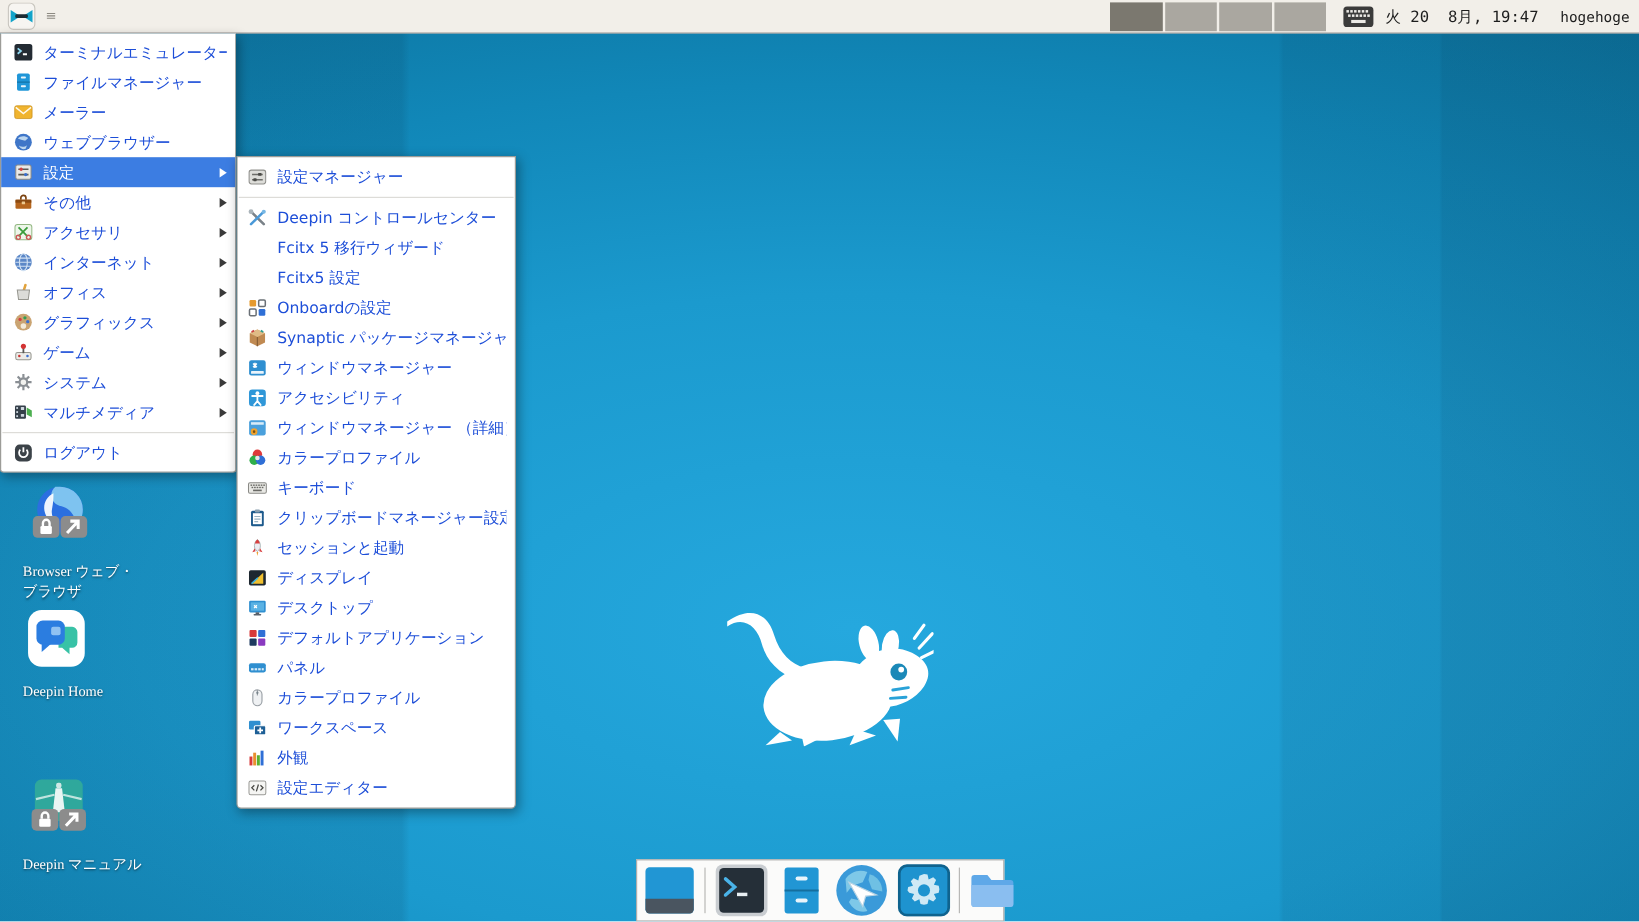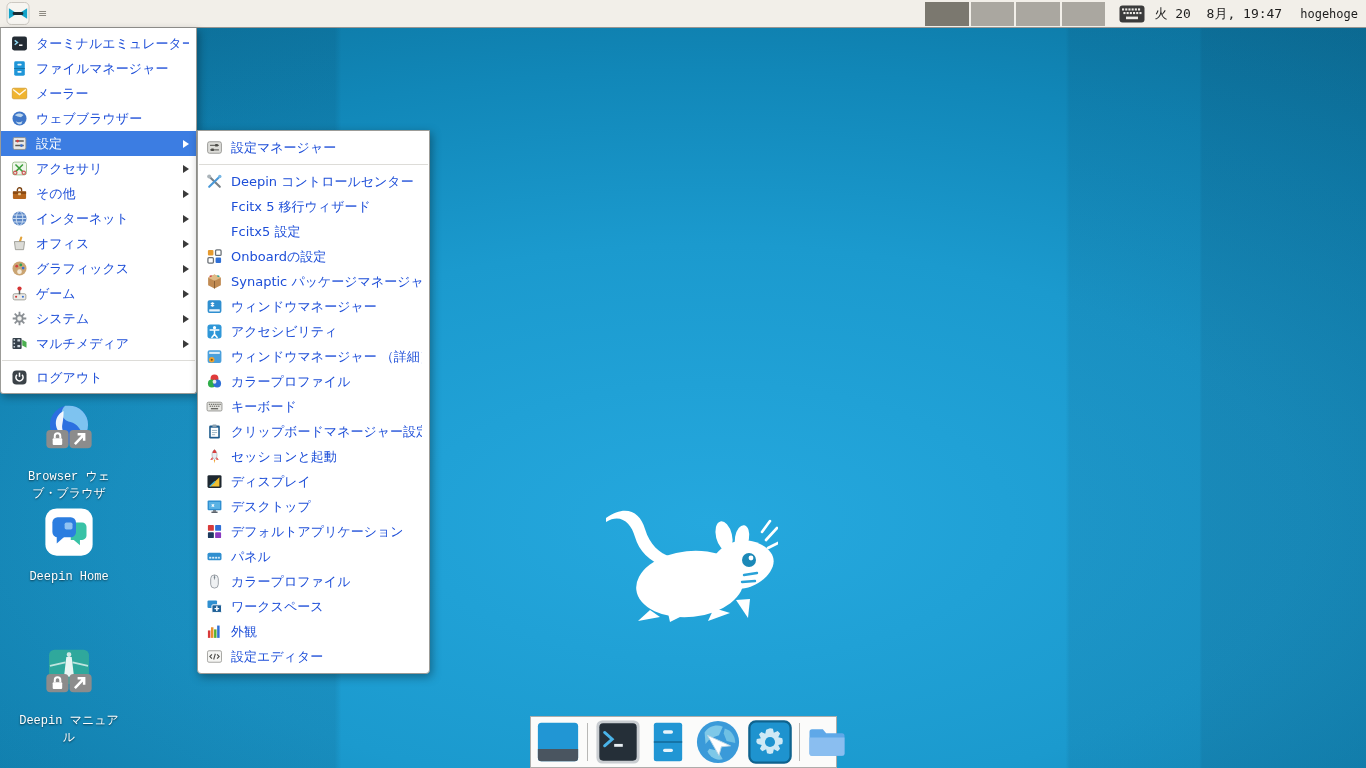--- a/index.html
+++ b/index.html
@@ -45,22 +45,22 @@
   .menu-row .mi{width:17px;height:17px;margin-right:8px;flex:none;}
   .menu-row .mi svg{width:17px;height:17px;display:block;}
   .menu-row .lbl{flex:0 1 auto;overflow:hidden;}
   .menu-row .arrow{margin-left:auto;width:0;height:0;border-left:6px solid #3a3a3a;
                    border-top:4.5px solid transparent;border-bottom:4.5px solid transparent;}
   .menu-row.selected{background:#3c7de2;color:#ffffff;}
   .menu-row.selected .arrow{border-left-color:#ffffff;}
   .menu-sep{height:1px;background:#dddcd8;margin:4px 1px;}
 
   
-  .desk-icon{position:absolute;width:100px;text-align:center;color:#fff;
-             font-family:Liberation Mono, monospace;font-size:12px;line-height:17px;
+  .desk-icon{position:absolute;width:100px;color:#fff;
+             font-family:Liberation Serif, serif;font-size:12px;line-height:17px;
              text-shadow:0 1px 2px rgba(0,0,0,.6);z-index:3;}
   .desk-icon .dicon{display:block;margin:0 auto 3px;}
 
   
   .xfce-mouse{position:absolute;left:598px;top:496px;width:180px;height:126px;z-index:2;}
 
   
   .dock{position:absolute;left:530px;top:716px;width:307px;height:52px;background:#fbfbfa;
         border:1px solid #adadab;box-sizing:border-box;display:flex;align-items:center;
         padding:0 5px;gap:7px;z-index:10;}
@@ -188,39 +188,39 @@
           <circle cx="6.2" cy="5.7" r="1.3" fill="#d24040"></circle>
           <circle cx="9.8" cy="9.9" r="1.3" fill="#3a6fd0"></circle>
         </svg>
       </span>
     <span class="lbl">設定</span>
   <span class="arrow"></span>
     </div>
     <div class="menu-row">
     <span class="mi">
         <svg viewBox="0 0 16 16">
+          <path d="M6 6V4.6a2 2 0 014 0V6" stroke="#7a4210" stroke-width="1.3" fill="none"></path>
+          <rect x="1.8" y="6" width="12.4" height="7.2" rx="1" fill="#b5651d"></rect>
+          <rect x="1.8" y="6" width="12.4" height="2.4" fill="#8a4a12"></rect>
+          <rect x="6.7" y="7.4" width="2.6" height="2.2" rx=".4" fill="#ecc88e"></rect>
+        </svg>
+      </span>
+    <span class="lbl">その他</span>
+  <span class="arrow"></span>
+    </div>
+    <div class="menu-row">
+    <span class="mi">
+        <svg viewBox="0 0 16 16">
           <rect x="1.4" y="2" width="13.2" height="12" rx="2" fill="#eef6ea" stroke="#94b883" stroke-width=".8"></rect>
           <path d="M4.2 4.2l7 7M11.2 4.2l-7 7" stroke="#3a9d3a" stroke-width="1.4"></path>
           <circle cx="4" cy="12" r="1.6" fill="none" stroke="#cc5555" stroke-width="1.1"></circle>
           <circle cx="12" cy="12" r="1.6" fill="none" stroke="#cc5555" stroke-width="1.1"></circle>
         </svg>
       </span>
     <span class="lbl">アクセサリ</span>
-  <span class="arrow"></span>
-    </div>
-    <div class="menu-row">
-    <span class="mi">
-        <svg viewBox="0 0 16 16">
-          <path d="M6 6V4.6a2 2 0 014 0V6" stroke="#7a4210" stroke-width="1.3" fill="none"></path>
-          <rect x="1.8" y="6" width="12.4" height="7.2" rx="1" fill="#b5651d"></rect>
-          <rect x="1.8" y="6" width="12.4" height="2.4" fill="#8a4a12"></rect>
-          <rect x="6.7" y="7.4" width="2.6" height="2.2" rx=".4" fill="#ecc88e"></rect>
-        </svg>
-      </span>
-    <span class="lbl">その他</span>
   <span class="arrow"></span>
     </div>
     <div class="menu-row">
     <span class="mi">
         <svg viewBox="0 0 16 16">
           <circle cx="8" cy="8" r="6.6" fill="#5b87c7"></circle>
           <ellipse cx="8" cy="8" rx="3.1" ry="6.6" fill="none" stroke="#cfe0f2" stroke-width=".9"></ellipse>
           <path d="M1.6 8h12.8M2.5 4.8h11M2.5 11.2h11" stroke="#cfe0f2" stroke-width=".9" fill="none"></path>
         </svg>
       </span>

